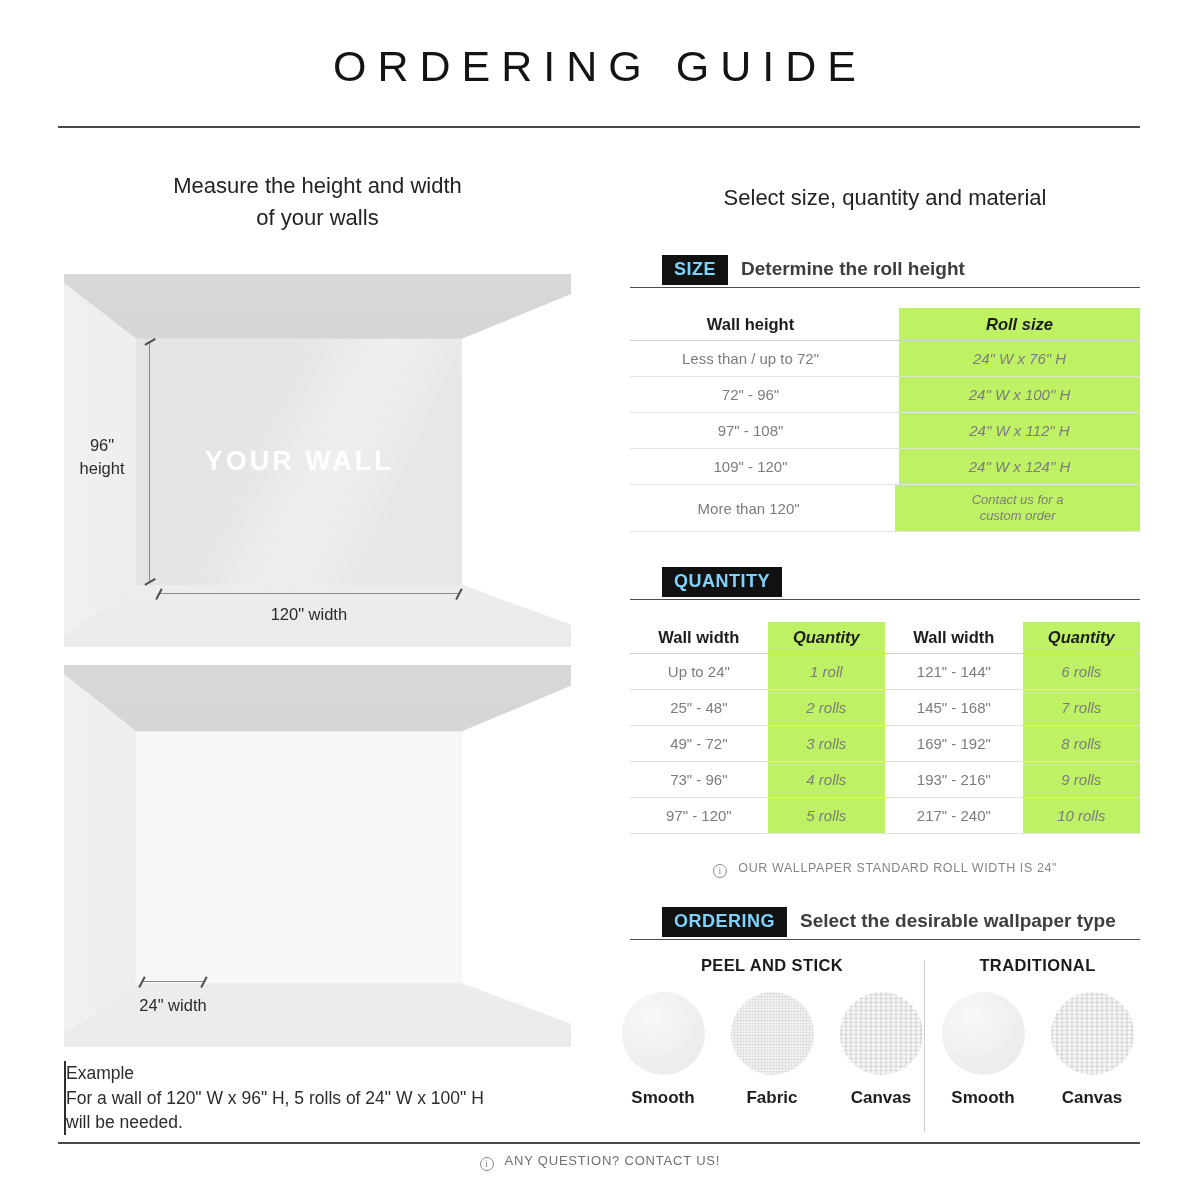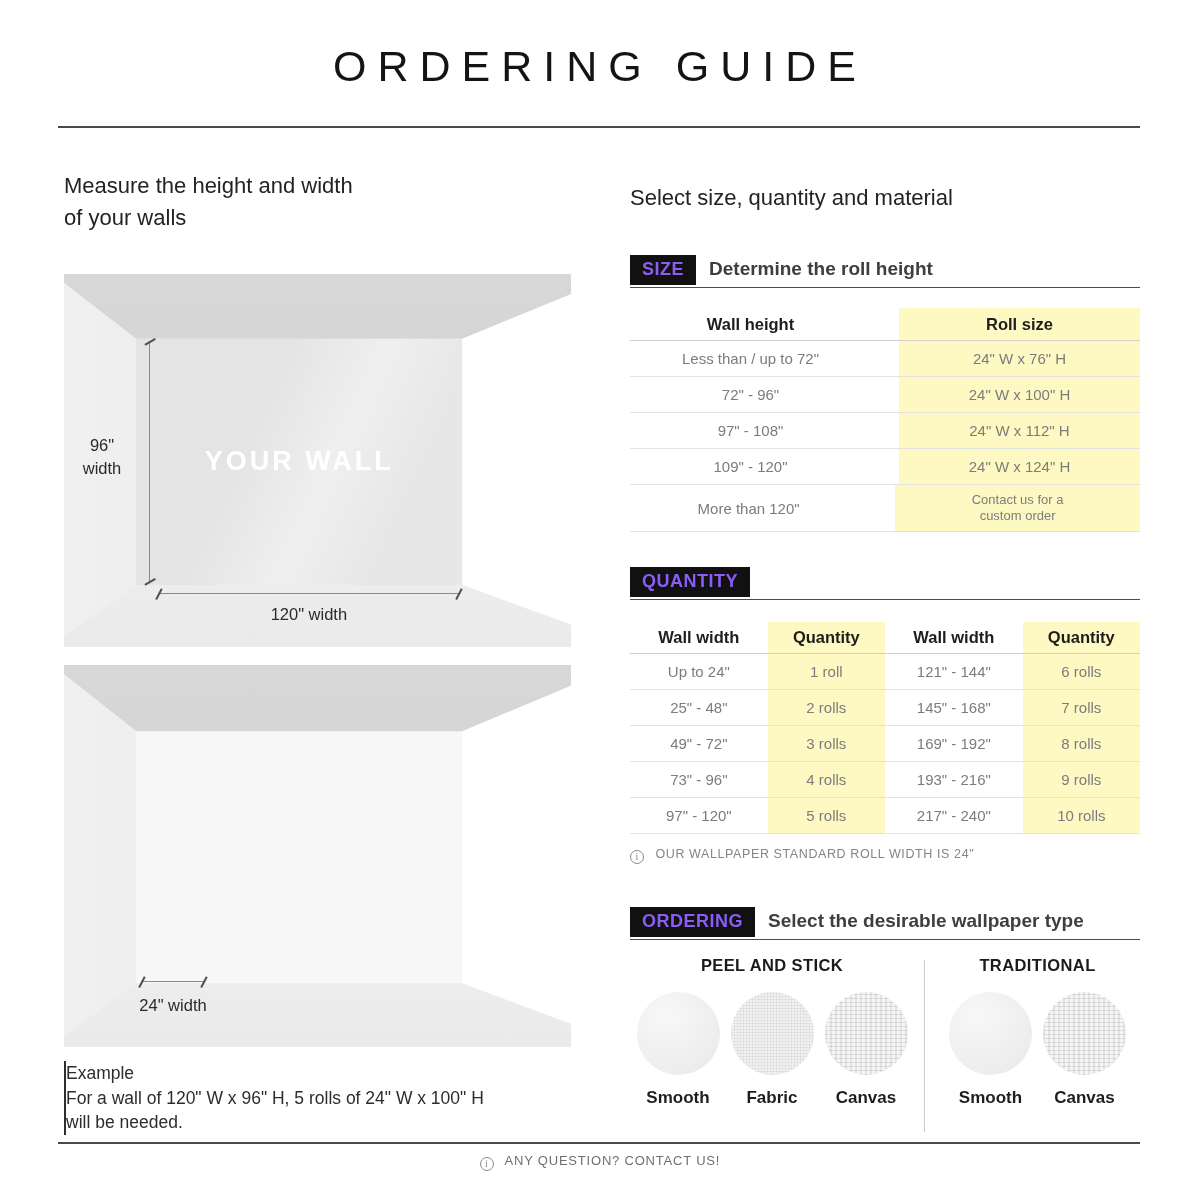--- a/index.html
+++ b/index.html
@@ -10,21 +10,21 @@
   #page { position:relative; width:1200px; height:1200px; overflow:hidden; background:#fff; }
   .title { position:absolute; top:42px; left:0; width:100%; text-align:center;
     font-size:43px; font-weight:400; letter-spacing:11px; color:#141414; }
   .rule { position:absolute; left:58px; width:1082px; height:2px; background:#4a4a4a; }
   #rule-top { top:126px; }
   #rule-bottom { top:1142px; height:1.5px; }
 
   
   .left-col  { position:absolute; left:64px;  top:170px; width:507px; }
   .right-col { position:absolute; left:630px; top:170px; width:510px; }
-  .col-heading { font-size:22px; line-height:1.45; color:#232323; font-weight:400; }
+  .col-heading { text-align:center; font-size:22px; line-height:1.45; color:#232323; font-weight:400; }
 
   
   .room { position:relative; width:507px; overflow:hidden; background:#f7f7f7; }
   #room1 { height:373px; margin-top:40px; }
   #room2 { height:382px; margin-top:18px; }
   .ceiling { position:absolute; inset:0;
     clip-path:polygon(0 0,100% 0,100% 5.5%,78.6% 17.4%,14.2% 17.4%,0 2.5%);
     background:linear-gradient(180deg,#d8d8d8 0%,#c9c9c9 100%); }
   .left-wall { position:absolute; inset:0;
     clip-path:polygon(0 2.5%,14.2% 17.4%,14.2% 83.4%,0 97%);
@@ -60,35 +60,35 @@
 
   
   .example { margin-top:14px; border-left:2px solid #2e2e2e; 
     font-size:17.5px; line-height:1.42; color:#2d2d2d; }
 
   
   .right-col > div { position:absolute; left:0; width:510px; }
   .heading2 { top:12px; }
   .sec-head { display:flex; align-items:center; gap:13px;
     border-bottom:1px solid #4d4d4d; padding-bottom:7px; }
-  .badge { background:#111111; color:#8b5cf6; font-size:18px; font-weight:600;
-    letter-spacing:0.5px; padding:4px 12px 5px; margin-bottom:-8px; position:relative; top:-3px; }
+  .badge { background:#111111; color:#7dd3fc; font-size:18px; font-weight:600;
+    letter-spacing:0.5px; padding:4px 12px 5px; margin-bottom:-8px; position:relative; top:-3px;margin-left:32px; }
   .sec-subtitle { font-size:19px; color:#3e3e3e;font-weight:bold; }
   #size-head { top:88px; } #size-table { top:138px; }
   #quantity-head { top:400px; } #quantity-table { top:452px; }
-  #note-row { top:674px; text-align:left; }
+  #note-row { top:688px; text-align:center; }
   #material-head { top:740px; } #material-groups { top:786px; }
 
   
   .t-row { display:flex; border-bottom:1px solid #e2e2e2; align-items:center; }
   .t-row.t-head { border-bottom:1px solid #cfcfcf; }
   .t-row.t-head .cell { font-size:16.5px; font-weight:700; color:#1d1d1d; }
   .cell { text-align:center; font-size:15px; color:#7c7c7c;
     display:flex; align-items:center; justify-content:center; height:100%; }
-  .alt { background:#fef9c3; }
+  .alt { background:#bef264;font-style:italic; }
   
   #size-table .cell { width:50%; }
   #size-table .t-row { height:36px;gap:28px; }
   #size-table .t-head { height:33px; }
   #size-table .t-last { height:47px; }
   #size-table .t-last .cell.alt { font-size:13px; line-height:1.25; padding:0 55px; }
   
   #quantity-table .c1,#quantity-table .c3 { width:27%; }
   #quantity-table .c2,#quantity-table .c4 { width:23%; }
   #quantity-table .t-row { height:36px; }
@@ -100,21 +100,21 @@
     font-size:10px; color:#8a8a8a; vertical-align:-2px; margin-right:7px; }
   .info-circle::before { content:"i"; font-family:"Liberation Serif", serif; }
 
   
   #material-groups { display:flex; }
   .mat-group { display:flex; flex-direction:column; align-items:center; }
   .mat-group.g1 { width:284px; }
   .mat-group.g2 { flex:1;align-items:center; }
   .mat-divider { width:1px; background:#cccccc; margin:4px 10px 0 10px; height:172px; }
   .group-label { font-size:16.5px; font-weight:700; letter-spacing:0.4px; color:#1b1b1b; margin-bottom:17px; }
-  .swatch-row { display:flex; gap:11px; }
+  .swatch-row { display:flex; gap:26px; }
   .swatch { display:flex; flex-direction:column; align-items:center; gap:13px; }
   .circle { width:83px; height:83px; border-radius:50%; }
   .tex-smooth { background:radial-gradient(circle at 35% 30%, #f8f8f8, #ececec 75%, #e9e9e9); }
   .tex-fabric { background-color:#f1f1f1;
     background-image:repeating-linear-gradient(0deg, rgba(0,0,0,0.05) 0 1px, transparent 1px 3px),
                      repeating-linear-gradient(90deg, rgba(0,0,0,0.05) 0 1px, transparent 1px 3px); }
   .tex-canvas { background-color:#f5f5f5;
     background-image:repeating-linear-gradient(0deg, rgba(0,0,0,0.09) 0 1px, transparent 1px 4px),
                      repeating-linear-gradient(90deg, rgba(0,0,0,0.07) 0 2px, transparent 2px 5px); }
   .swatch-label { font-size:17px; font-weight:600; color:#1e1e1e; }
@@ -144,21 +144,21 @@
       <div class="window-wall"></div>
       <div class="back-wall">
         <span class="your-wall-label">YOUR WALL</span>
       </div>
       <div class="m-line-v">
         <span class="tick tick-on-v" style="top:0;"></span>
         <span class="tick tick-on-v" style="bottom:0;"></span>
       </div>
       <div class="dim-label dim-96">
         <span>96"</span><br>
-        <span>width</span>
+        <span>height</span>
       </div>
       <div class="m-line-h">
         <span class="tick tick-on-h" style="left:0;"></span>
         <span class="tick tick-on-h" style="right:0;"></span>
       </div>
       <div class="dim-label dim-120">120" width</div>
     </div>
 
     <div class="room" id="room2">
       <div class="ceiling"></div>

